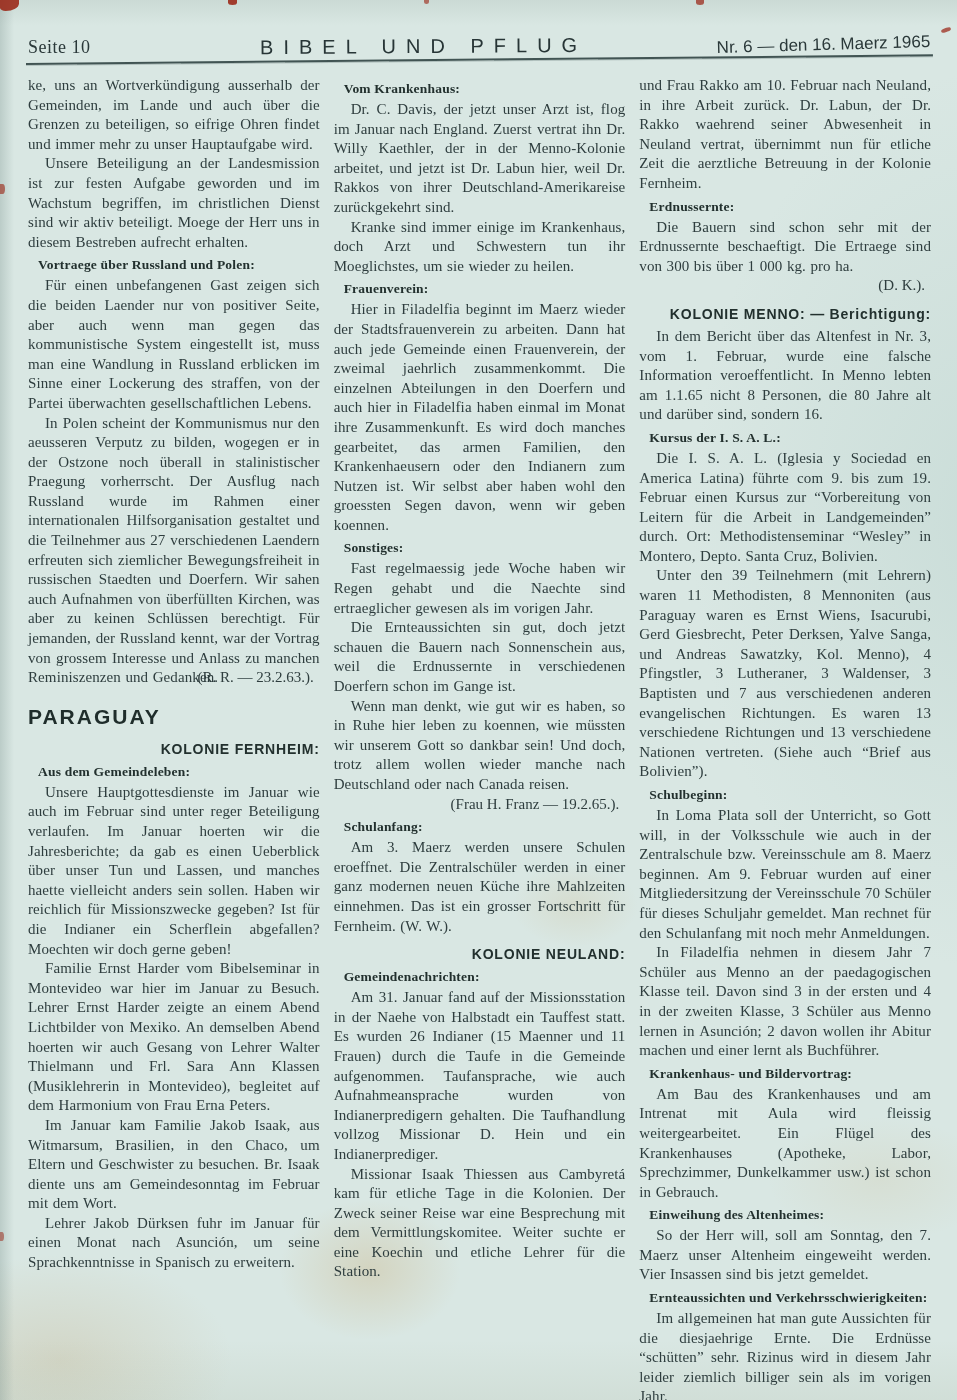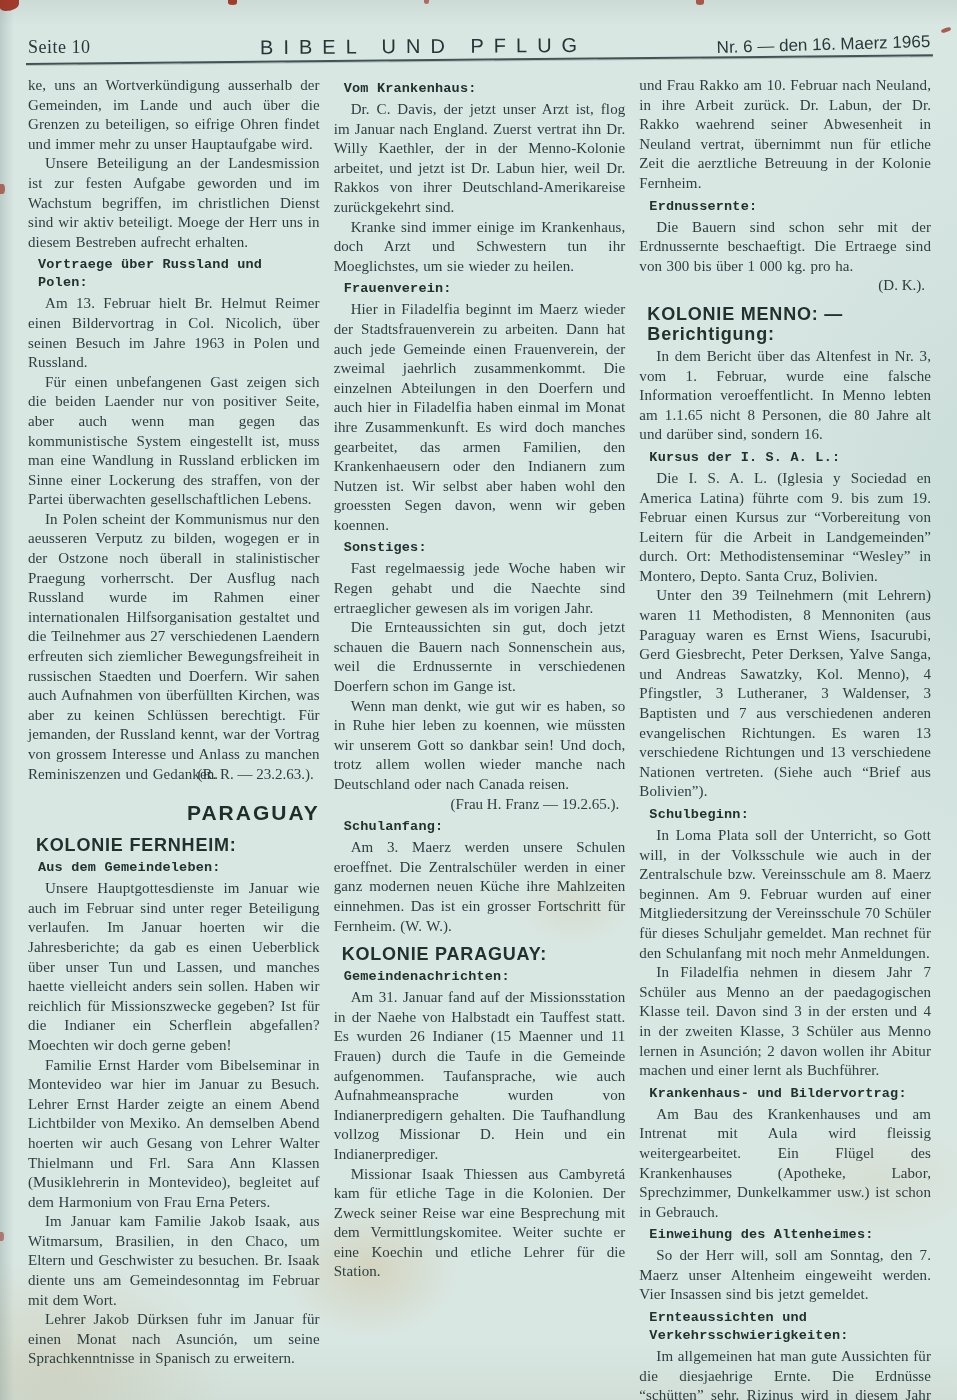--- a/index.html
+++ b/index.html
@@ -36,30 +36,30 @@
   main.columns{display:flex;gap:14px;padding:11px 26px 0 28px;}
   .col{flex:1 1 0;min-width:0;}
   
   .blk-p{
     font:15px/19.6px "Liberation Serif",serif;
     text-align:justify;text-indent:17px;margin:0;
     color:#2e3d3e;word-spacing:0.6px;letter-spacing:0.1px;
   }
   .blk-p.noindent{text-indent:0;}
   .blk-h{
-    font-family:Liberation Mono, monospace;font-weight:bold;font-size:13.5px;line-height:18px;
+    font-family:Liberation Serif, serif;font-weight:bold;font-size:13.5px;line-height:18px;
     margin:4px 0 2px 10px;color:#22302e;letter-spacing:0.2px;
   }
   .blk-hcaps{
-    font-family:"Liberation Sans",sans-serif;font-weight:bold;font-size:18px;line-height:20px;
-    letter-spacing:0.8px;margin:8px 0 3px 8px;color:#22302e;
+    font-family:"Liberation Sans",sans-serif;font-weight:bold;font-size:14px;line-height:20px;
+    letter-spacing:0.8px;margin:8px 0 3px 8px;color:#22302e;text-align:right;
   }
   .blk-title{
     font-family:"Liberation Sans",sans-serif;font-weight:bold;font-size:21px;line-height:26px;
-    text-align:right;letter-spacing:2px;margin:16px 0 9px 0;color:#1f2d2b;
+    text-align:left;letter-spacing:2px;margin:16px 0 9px 0;color:#1f2d2b;
   }
   .blk-sig{
     font:15px/19.6px "Liberation Serif",serif;text-align:right;padding-right:6px;color:#2e3d3e;
   }
   .blk-sig.overlay{margin-top:-19.6px;}
   
   .mark{position:absolute;background:#99200f;opacity:0.85;}
   .m1{left:0;top:0;width:19px;height:11px;border-radius:0 0 70% 30%;}
   .m2{left:228px;top:0;width:9px;height:5px;border-radius:0 0 50% 50%;}
   .m3{left:424px;top:0;width:5px;height:4px;border-radius:0 0 50% 50%;opacity:0.6;}
@@ -87,21 +87,20 @@
     <span class="h-right">Nr. 6 — den 16. Maerz 1965</span>
   </header>
 
   <div class="rule"></div>
 
   <main class="columns">
     <section class="col">
         <p class="blk-p noindent">ke, uns an Wortverkündigung ausserhalb der Gemeinden, im Lande und auch über die Grenzen zu beteiligen, so eifrige Ohren findet und immer mehr zu unser Hauptaufgabe wird.</p>
         <p class="blk-p">Unsere Beteiligung an der Landesmission ist zur festen Aufgabe geworden und im Wachstum begriffen, im christlichen Dienst sind wir aktiv beteiligt. Moege der Herr uns in diesem Bestreben aufrecht erhalten.</p>
         <div class="blk-h">Vortraege über Russland und Polen:</div>
-        <p class="blk-p">Am 13. Februar hielt Br. Helmut Reimer einen Bildervortrag in Col. Nicolich, über seinen Besuch im Jahre 1963 in Polen und Russland.</p>
         <p class="blk-p">Für einen unbefangenen Gast zeigen sich die beiden Laender nur von positiver Seite, aber auch wenn man gegen das kommunistische System eingestellt ist, muss man eine Wandlung in Russland erblicken im Sinne einer Lockerung des straffen, von der Partei überwachten gesellschaftlichen Lebens.</p>
         <p class="blk-p">In Polen scheint der Kommunismus nur den aeusseren Verputz zu bilden, wogegen er in der Ostzone noch überall in stalinistischer Praegung vorherrscht. Der Ausflug nach Russland wurde im Rahmen einer internationalen Hilfsorganisation gestaltet und die Teilnehmer aus 27 verschiedenen Laendern erfreuten sich ziemlicher Bewegungsfreiheit in russischen Staedten und Doerfern. Wir sahen auch Aufnahmen von überfüllten Kirchen, was aber zu keinen Schlüssen berechtigt. Für jemanden, der Russland kennt, war der Vortrag von grossem Interesse und Anlass zu manchen Reminiszenzen und Gedanken.</p>
         <div class="blk-sig overlay">(R. R. — 23.2.63.).</div>
         <div class="blk-title">PARAGUAY</div>
         <div class="blk-hcaps">KOLONIE FERNHEIM:</div>
         <div class="blk-h">Aus dem Gemeindeleben:</div>
         <p class="blk-p">Unsere Hauptgottesdienste im Januar wie auch im Februar sind unter reger Beteiligung verlaufen. Im Januar hoerten wir die Jahresberichte; da gab es einen Ueberblick über unser Tun und Lassen, und manches haette vielleicht anders sein sollen. Haben wir reichlich für Missionszwecke gegeben? Ist für die Indianer ein Scherflein abgefallen? Moechten wir doch gerne geben!</p>
         <p class="blk-p">Familie Ernst Harder vom Bibelseminar in Montevideo war hier im Januar zu Besuch. Lehrer Ernst Harder zeigte an einem Abend Lichtbilder von Mexiko. An demselben Abend hoerten wir auch Gesang von Lehrer Walter Thielmann und Frl. Sara Ann Klassen (Musiklehrerin in Montevideo), begleitet auf dem Harmonium von Frau Erna Peters.</p>
         <p class="blk-p">Im Januar kam Familie Jakob Isaak, aus Witmarsum, Brasilien, in den Chaco, um Eltern und Geschwister zu besuchen. Br. Isaak diente uns am Gemeindesonntag im Februar mit dem Wort.</p>
         <p class="blk-p">Lehrer Jakob Dürksen fuhr im Januar für einen Monat nach Asunción, um seine Sprachkenntnisse in Spanisch zu erweitern.</p>
@@ -112,21 +111,21 @@
         <p class="blk-p">Kranke sind immer einige im Krankenhaus, doch Arzt und Schwestern tun ihr Moeglichstes, um sie wieder zu heilen.</p>
         <div class="blk-h">Frauenverein:</div>
         <p class="blk-p">Hier in Filadelfia beginnt im Maerz wieder der Stadtsfrauenverein zu arbeiten. Dann hat auch jede Gemeinde einen Frauenverein, der zweimal jaehrlich zusammenkommt. Die einzelnen Abteilungen in den Doerfern und auch hier in Filadelfia haben einmal im Monat ihre Zusammenkunft. Es wird doch manches gearbeitet, das armen Familien, den Krankenhaeusern oder den Indianern zum Nutzen ist. Wir selbst aber haben wohl den groessten Segen davon, wenn wir geben koennen.</p>
         <div class="blk-h">Sonstiges:</div>
         <p class="blk-p">Fast regelmaessig jede Woche haben wir Regen gehabt und die Naechte sind ertraeglicher gewesen als im vorigen Jahr.</p>
         <p class="blk-p">Die Ernteaussichten sin gut, doch jetzt schauen die Bauern nach Sonnenschein aus, weil die Erdnussernte in verschiedenen Doerfern schon im Gange ist.</p>
         <p class="blk-p">Wenn man denkt, wie gut wir es haben, so in Ruhe hier leben zu koennen, wie müssten wir unserem Gott so dankbar sein! Und doch, trotz allem wollen wieder manche nach Deutschland oder nach Canada reisen.</p>
         <div class="blk-sig">(Frau H. Franz — 19.2.65.).</div>
         <div class="blk-h">Schulanfang:</div>
         <p class="blk-p">Am 3. Maerz werden unsere Schulen eroeffnet. Die Zentralschüler werden in einer ganz modernen neuen Küche ihre Mahlzeiten einnehmen. Das ist ein grosser Fortschritt für Fernheim. (W. W.).</p>
-        <div class="blk-hcaps">KOLONIE PARAGUAY:</div>
+        <div class="blk-hcaps">KOLONIE NEULAND:</div>
         <div class="blk-h">Gemeindenachrichten:</div>
         <p class="blk-p">Am 31. Januar fand auf der Missionsstation in der Naehe von Halbstadt ein Tauffest statt. Es wurden 26 Indianer (15 Maenner und 11 Frauen) durch die Taufe in die Gemeinde aufgenommen. Taufansprache, wie auch Aufnahmeansprache wurden von Indianerpredigern gehalten. Die Taufhandlung vollzog Missionar D. Hein und ein Indianerprediger.</p>
         <p class="blk-p">Missionar Isaak Thiessen aus Cambyretá kam für etliche Tage in die Kolonien. Der Zweck seiner Reise war eine Besprechung mit dem Vermittlungskomitee. Weiter suchte er eine Koechin und etliche Lehrer für die Station.</p>
       </section>
     <section class="col">
         <p class="blk-p noindent">und Frau Rakko am 10. Februar nach Neuland, in ihre Arbeit zurück. Dr. Labun, der Dr. Rakko waehrend seiner Abwesenheit in Neuland vertrat, übernimmt nun für etliche Zeit die aerztliche Betreuung in der Kolonie Fernheim.</p>
         <div class="blk-h">Erdnussernte:</div>
         <p class="blk-p">Die Bauern sind schon sehr mit der Erdnussernte beschaeftigt. Die Ertraege sind von 300 bis über 1 000 kg. pro ha.</p>
         <div class="blk-sig">(D. K.).</div>
         <div class="blk-hcaps">KOLONIE MENNO: — Berichtigung:</div>

